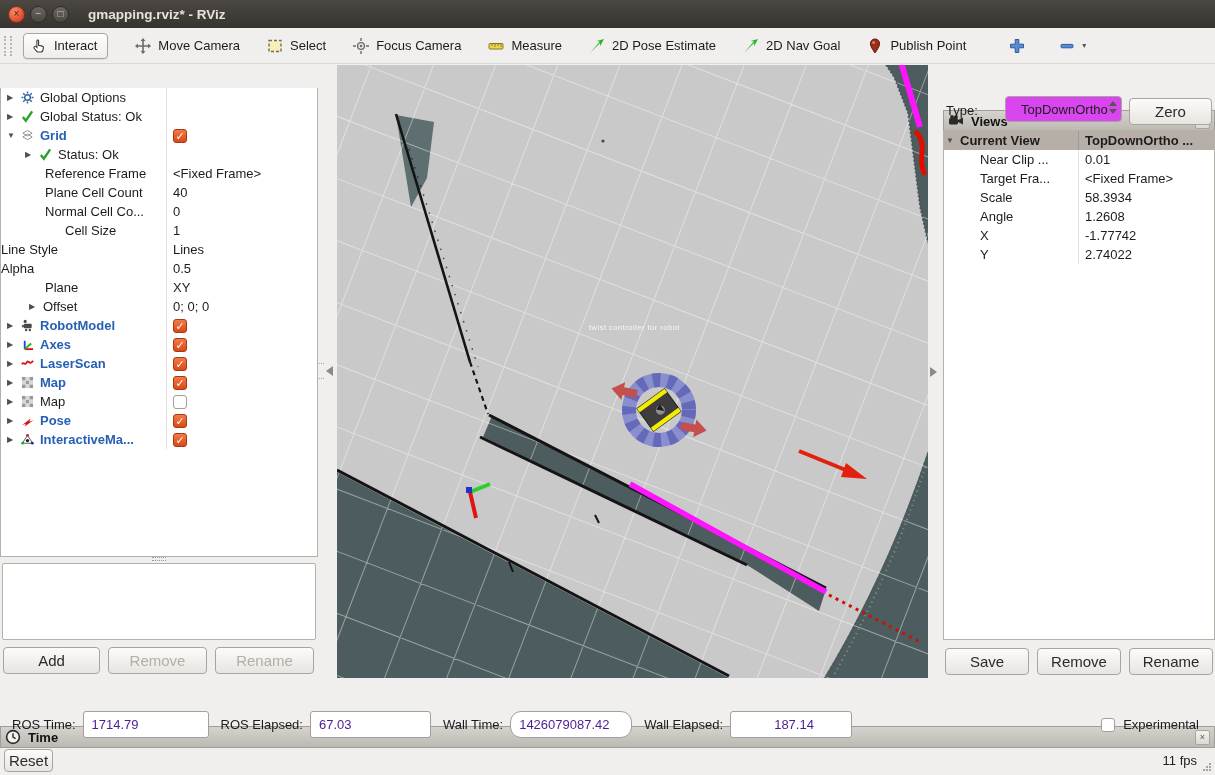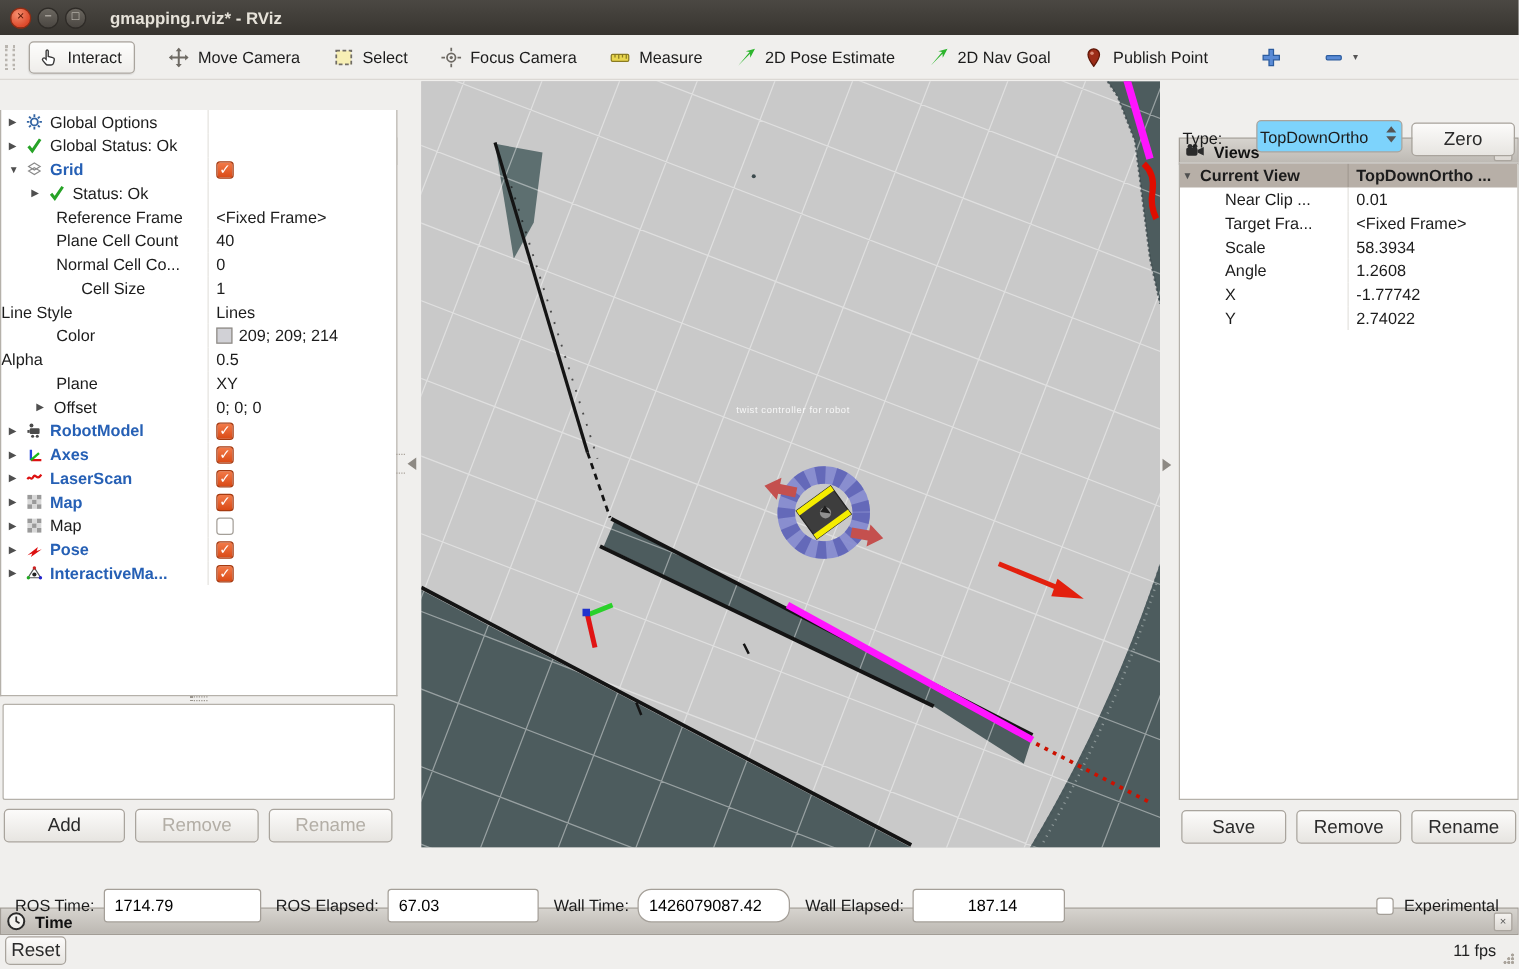--- a/index.html
+++ b/index.html
@@ -61,37 +61,37 @@
   
   .split-arrow { position:absolute; width:0; height:0; }
   #split-left  { left:326px; top:366px; border-top:5px solid transparent; border-bottom:5px solid transparent; border-right:7px solid #8d8983; }
   #split-left-grip { position:absolute; left:317px; top:363px; width:7px; height:16px;
      border-top:1px dotted #aaa49c; border-bottom:1px dotted #aaa49c; }
   #split-right { left:930px; top:367px; border-top:5px solid transparent; border-bottom:5px solid transparent; border-left:7px solid #8d8983; }
 
   
   #views-panel { position:absolute; left:943px; top:66px; width:272px; height:614px; }
   #views-type-row { position:absolute; left:0; top:30px; width:272px; height:28px; display:flex; align-items:center; }
-  #views-combo { position:absolute; left:62px; top:0px; width:117px; height:26px; background:#7dd3fc;
-    border:1px solid #a9a49d; border-radius:4px; display:flex; align-items:center; padding-left:2px; }
+  #views-combo { position:absolute; left:62px; top:0px; width:117px; height:26px; background:#d946ef;
+    border:1px solid #a9a49d; border-radius:4px; display:flex; align-items:center; padding-left:15px; }
   .spin { position:absolute; right:4px; top:4px; display:flex; flex-direction:column; gap:3px; }
   .spin i { width:0; height:0; border-left:4px solid transparent; border-right:4px solid transparent; }
   .spin .up { border-bottom:5px solid #555; } .spin .dn { border-top:5px solid #555; }
   #views-table { position:absolute; left:0; top:64px; width:272px; height:510px; background:#fff;
     border:1px solid #b5b1aa; overflow:hidden; }
   #views-table .tname { flex-basis:134px; }
   .theader { background:#b7afa7; font-weight:bold; }
   .theader .tval { border-left-color:#a39b92; font-weight:bold; }
 
   
   #time-panel { position:absolute; left:0; top:682px; width:1215px; height:63px; }
   #time-content { position:absolute; top:22px; left:0; width:1215px; height:41px; display:flex; align-items:center; }
   .tlabel { margin-left:12px; margin-right:7px; }
   .tfield { height:27px; background:#fff; border:1px solid #a49f98; border-radius:3px; padding:0 8px;
-    font-size:13px; font-family:"Liberation Sans",sans-serif; color:#000000; }
+    font-size:13px; font-family:"Liberation Sans",sans-serif; color:#4c1d95; }
   #experimental-box { margin-left:auto; display:flex; align-items:center; gap:8px; margin-right:16px; }
 
   
   #statusbar { position:absolute; left:0; top:745px; width:1215px; height:30px; }
   #reset-button { left:4px; top:4px; width:49px; height:23px; border-radius:4px; }
   #fps { position:absolute; right:18px; top:8px; color:#222; }
   #resize-grip { position:absolute; right:3px; bottom:3px; width:10px; height:10px;
     background:radial-gradient(circle 1px at 8px 2px,#aaa49c 1px,transparent 1.5px),
                radial-gradient(circle 1px at 5px 5px,#aaa49c 1px,transparent 1.5px),
                radial-gradient(circle 1px at 8px 5px,#aaa49c 1px,transparent 1.5px),
@@ -316,29 +316,20 @@
       </div>
       <div class="trow">
         <div class="tname" style="flex-basis: 165px; ">
           <span>Line Style</span>
         </div>
         <div class="tval">
           <span>Lines</span>
         </div>
       </div>
       <div class="trow">
-        <div class="tname" style="flex-basis: 165px; padding-left: 44px;">
-          <span>Color</span>
-        </div>
-        <div class="tval">
-          <span class="swatch" style="background: rgb(209, 209, 214);"></span>
-          <span>209; 209; 214</span>
-        </div>
-      </div>
-      <div class="trow">
         <div class="tname" style="flex-basis: 165px; ">
           <span>Alpha</span>
         </div>
         <div class="tval">
           <span>0.5</span>
         </div>
       </div>
       <div class="trow">
         <div class="tname" style="flex-basis: 165px; padding-left: 44px;">
           <span>Plane</span>

